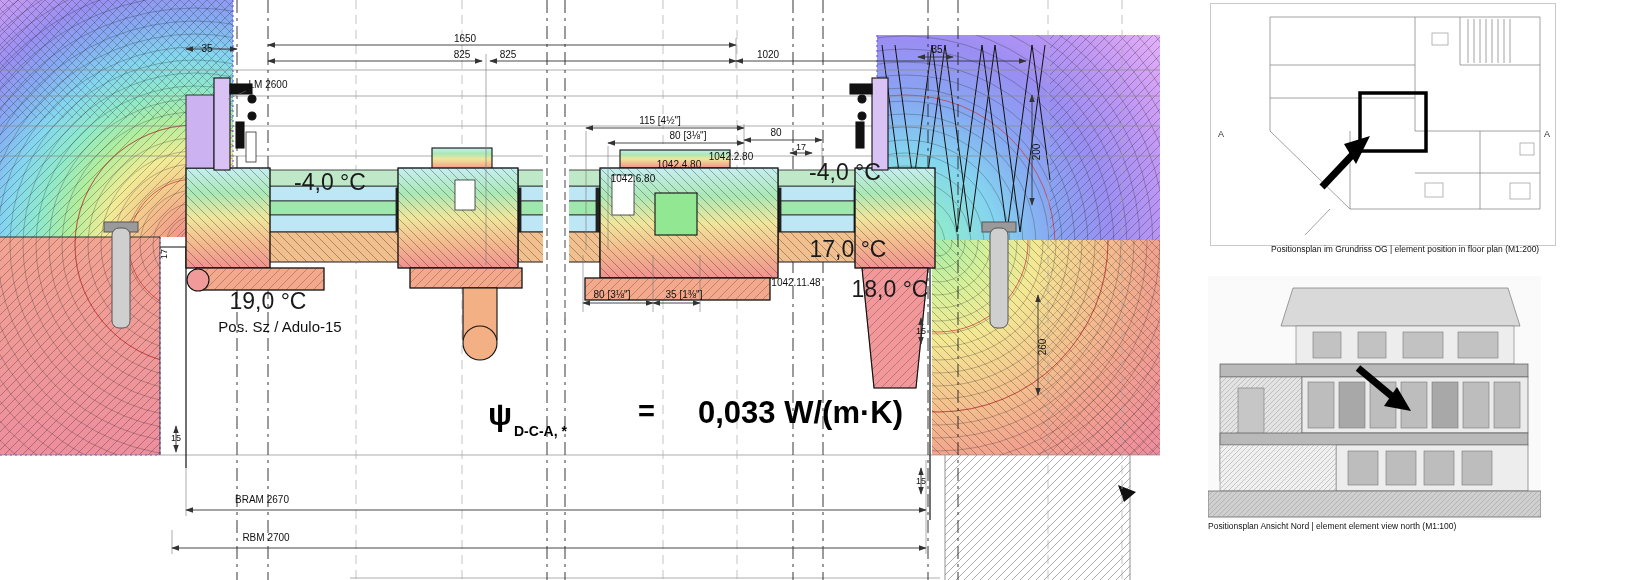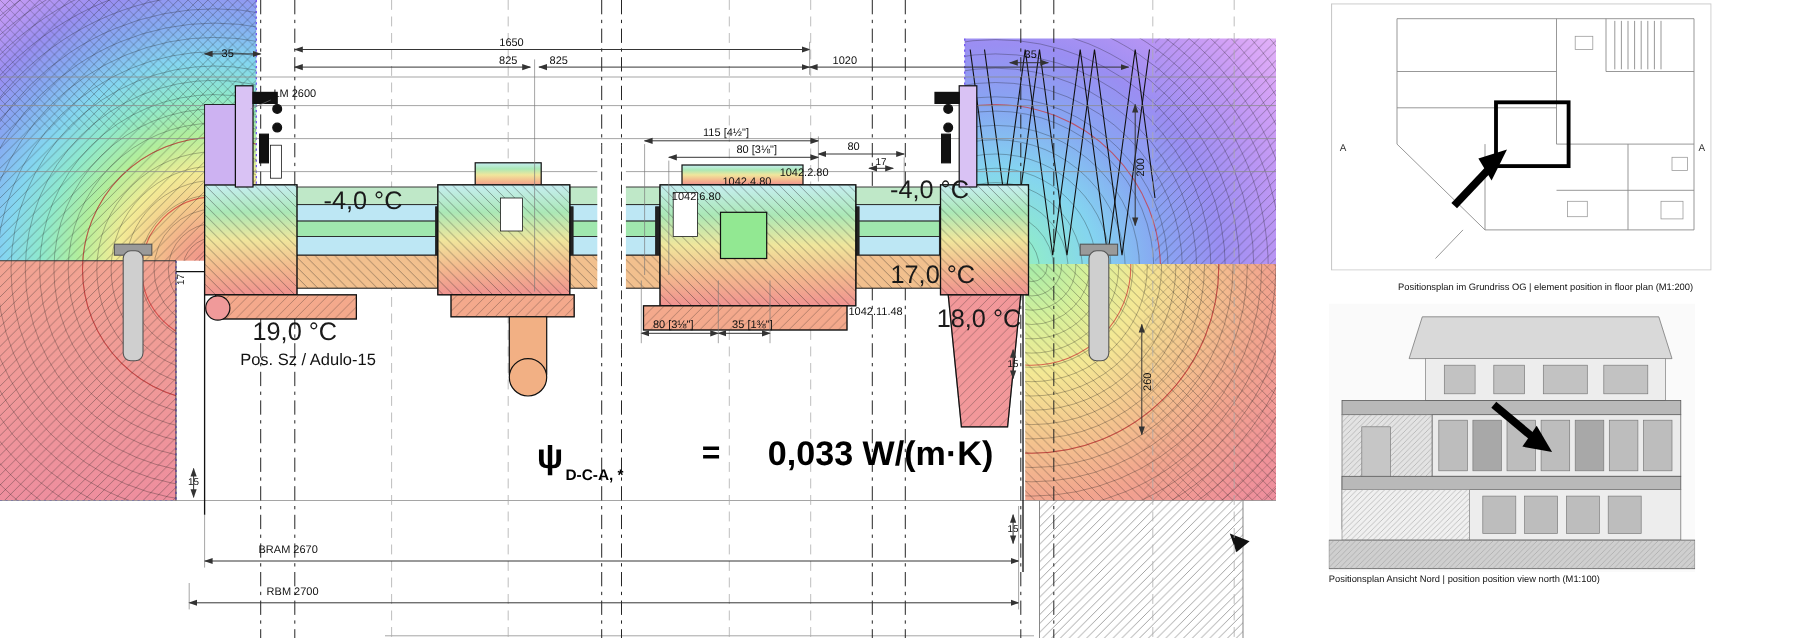--- a/index.html
+++ b/index.html
@@ -4,21 +4,21 @@
 <style>
   html,body{margin:0;padding:0;background:#fff;}
   body{width:1646px;height:580px;overflow:hidden;position:relative;
        font-family:"Liberation Sans",sans-serif;}
   #stage{position:absolute;left:0;top:0;width:1646px;height:580px;background:#fff;}
   svg{position:absolute;}
   #main-svg{left:0;top:0;}
   #plan-svg{left:1210px;top:3px;}
   #elev-svg{left:1208px;top:276px;}
   .caption{position:absolute;font-size:8.5px;color:#111;white-space:nowrap;}
-  #cap-plan{left:1271px;top:256px;}
+  #cap-plan{left:1271px;top:244px;}
   #cap-elev{left:1208px;top:521px;}
   
   .rings circle{fill:none;stroke:#161616;stroke-width:.55;opacity:.48;}
   .redring{fill:none;stroke:#d03030;stroke-width:1;opacity:.7;}
   .gl{stroke:#8a8a8a;stroke-width:.7;}
   .strong{stroke:#111;stroke-width:1.2;}
   .axd{stroke:#222;stroke-width:.9;stroke-dasharray:13 5 3 5;fill:none;}
   .axl{stroke:#aaa;stroke-width:.7;stroke-dasharray:9 6;}
   .dim{stroke:#333;stroke-width:.9;fill:none;}
   .ext{stroke:#777;stroke-width:.6;}
@@ -462,15 +462,15 @@
     <rect x="0" y="215" width="333" height="26" fill="#cfcfcf" stroke="#555" stroke-width=".7"></rect>
     <rect x="0" y="215" width="333" height="26" fill="url(#eh)"></rect>
   </g>
   <g>
     <line x1="150" y1="92" x2="186" y2="122" stroke="#000" stroke-width="7"></line>
     <polygon points="203,135 176,130 189,111" fill="#000"></polygon>
   </g>
 </svg>
 
 <div id="cap-plan" class="caption">Positionsplan im Grundriss OG | element position in floor plan (M1:200)</div>
-<div id="cap-elev" class="caption">Positionsplan Ansicht  Nord | position position view north (M1:100)</div>
+<div id="cap-elev" class="caption">Positionsplan Ansicht  Nord | element element view north (M1:100)</div>
 
 </div>
 
 </body></html>

